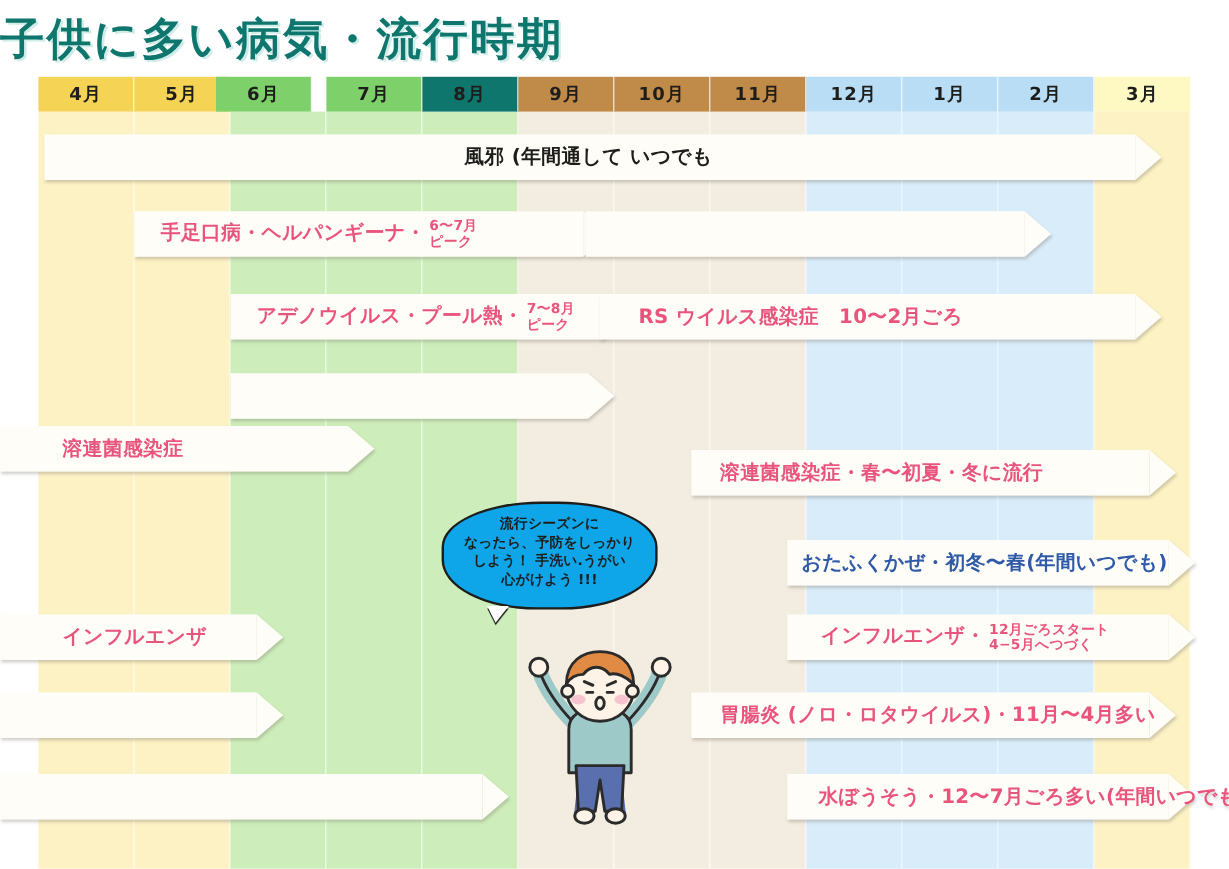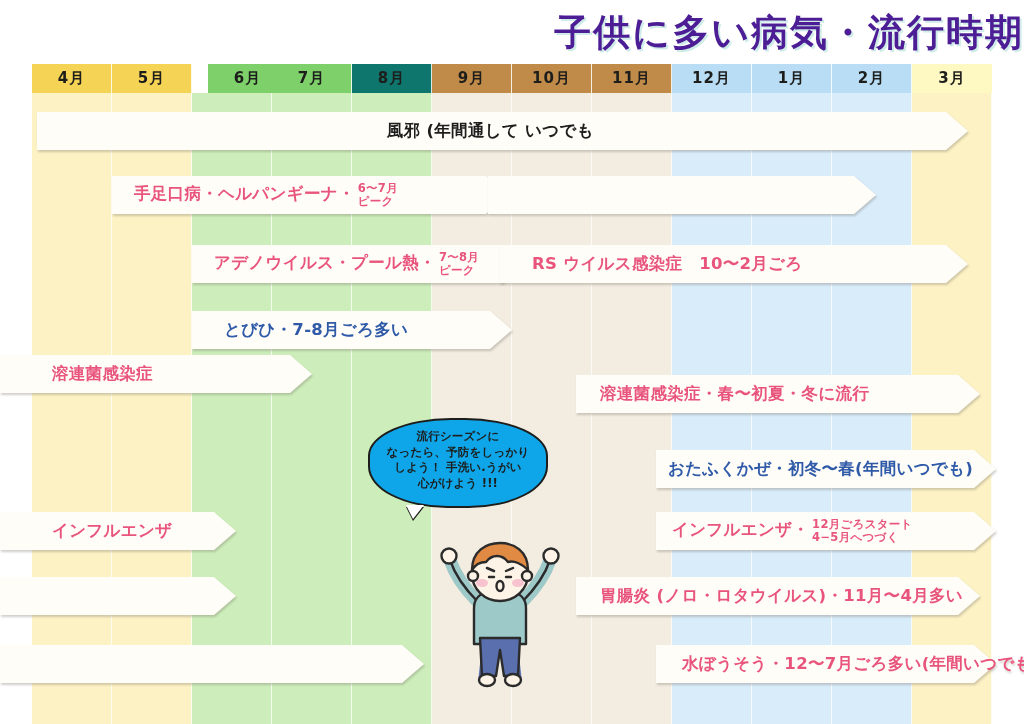--- a/index.html
+++ b/index.html
@@ -8,25 +8,25 @@
     background:#ffffff;
     font-family:"DejaVu Sans","Liberation Sans",sans-serif;
     overflow:hidden;
     position:relative;
   }
   #board{position:absolute;left:0;top:0;width:1024px;height:724px;}
 
   
   .title{
     position:absolute;left:0;top:8px;width:1024px;
-    text-align:right;
+    text-align:left;
     font-size:37px;
     font-weight:bold;
     letter-spacing:2px;
-    color:#4c1d95;
+    color:#0f766e;
     text-shadow:2px 2px 0 rgba(120,200,192,.35);
   }
 
   
   .bands{position:absolute;left:32px;top:93px;width:960px;height:631px;}
   .band{position:absolute;top:0;height:631px;}
   .band i{position:absolute;right:0;top:0;bottom:0;width:1px;background:rgba(255,255,255,.75);}
 
   
   .months{position:absolute;left:32px;top:64px;width:854px;height:29px;}
@@ -155,21 +155,21 @@
       </div>
     </div>
 
   <div class="months" id="months">
       <div class="m" style="left: 0px; width: 80px; background: rgb(245, 211, 85);">
         <span>4月</span>
       </div>
       <div class="m" style="left: 80px; width: 80px; background: rgb(245, 211, 85);">
         <span>5月</span>
       </div>
-      <div class="m" style="left: 176px; width: 80px; background: rgb(125, 208, 106);">
+      <div class="m" style="left: 148px; width: 80px; background: rgb(125, 208, 106);">
         <span>6月</span>
       </div>
       <div class="m" style="left: 240px; width: 80px; background: rgb(125, 208, 106);">
         <span>7月</span>
       </div>
       <div class="m" style="left: 320px; width: 80px; background: #0f766e;">
         <span>8月</span>
       </div>
       <div class="m" style="left: 400px; width: 80px; background: rgb(192, 138, 72);">
         <span>9月</span>
@@ -217,21 +217,20 @@
 ピーク</span></div>
       </div>
       <div class="arrow" style="left: 500px; top: 245px; width: 468px;">
         <div class="body" style="width: 446px;"></div>
         <div class="head" style="left: 446px;"></div>
         <div class="lbl ink-pink" style="margin-left: 32px;"><span>RS ウイルス感染症　10〜2月ごろ</span></div>
       </div>
       <div class="arrow" style="left: 192px; top: 311px; width: 320px;">
         <div class="body" style="width: 298px;"></div>
         <div class="head" style="left: 298px;"></div>
-        <div class="lbl ink-blue" style="margin-left: 32px;"><span>とびひ・7-8月ごろ多い</span></div>
       </div>
       <div class="arrow" style="left: 0px; top: 355px; width: 312px;">
         <div class="body" style="width: 290px;"></div>
         <div class="head" style="left: 290px;"></div>
         <div class="lbl ink-pink" style="margin-left: 52px;"><span>溶連菌感染症</span></div>
       </div>
       <div class="arrow" style="left: 576px; top: 375px; width: 404px;">
         <div class="body" style="width: 382px;"></div>
         <div class="head" style="left: 382px;"></div>
         <div class="lbl ink-pink" style="margin-left: 24px;"><span>溶連菌感染症・春〜初夏・冬に流行</span></div>
@@ -242,21 +241,21 @@
         <div class="lbl ink-blue" style="margin-left: 12px;"><span>おたふくかぜ・初冬〜春(年間いつでも)</span></div>
       </div>
       <div class="arrow" style="left: 0px; top: 512px; width: 236px;">
         <div class="body" style="width: 214px;"></div>
         <div class="head" style="left: 214px;"></div>
         <div class="lbl ink-pink" style="margin-left: 52px;"><span>インフルエンザ</span></div>
       </div>
       <div class="arrow" style="left: 656px; top: 512px; width: 340px;">
         <div class="body" style="width: 318px;"></div>
         <div class="head" style="left: 318px;"></div>
-        <div class="lbl ink-pink" style="margin-left: 16px;"><span>インフルエンザ・</span><span class="stack" style="white-space: pre-line;">12月ごろスタート
+        <div class="lbl ink-pink" style="margin-left: 28px;"><span>インフルエンザ・</span><span class="stack" style="white-space: pre-line;">12月ごろスタート
 4−5月へつづく</span></div>
       </div>
       <div class="arrow" style="left: 576px; top: 577px; width: 404px;">
         <div class="body" style="width: 382px;"></div>
         <div class="head" style="left: 382px;"></div>
         <div class="lbl ink-pink" style="margin-left: 24px;"><span>胃腸炎 (ノロ・ロタウイルス)・11月〜4月多い</span></div>
       </div>
       <div class="arrow" style="left: 0px; top: 577px; width: 236px;">
         <div class="body" style="width: 214px;"></div>
         <div class="head" style="left: 214px;"></div>

